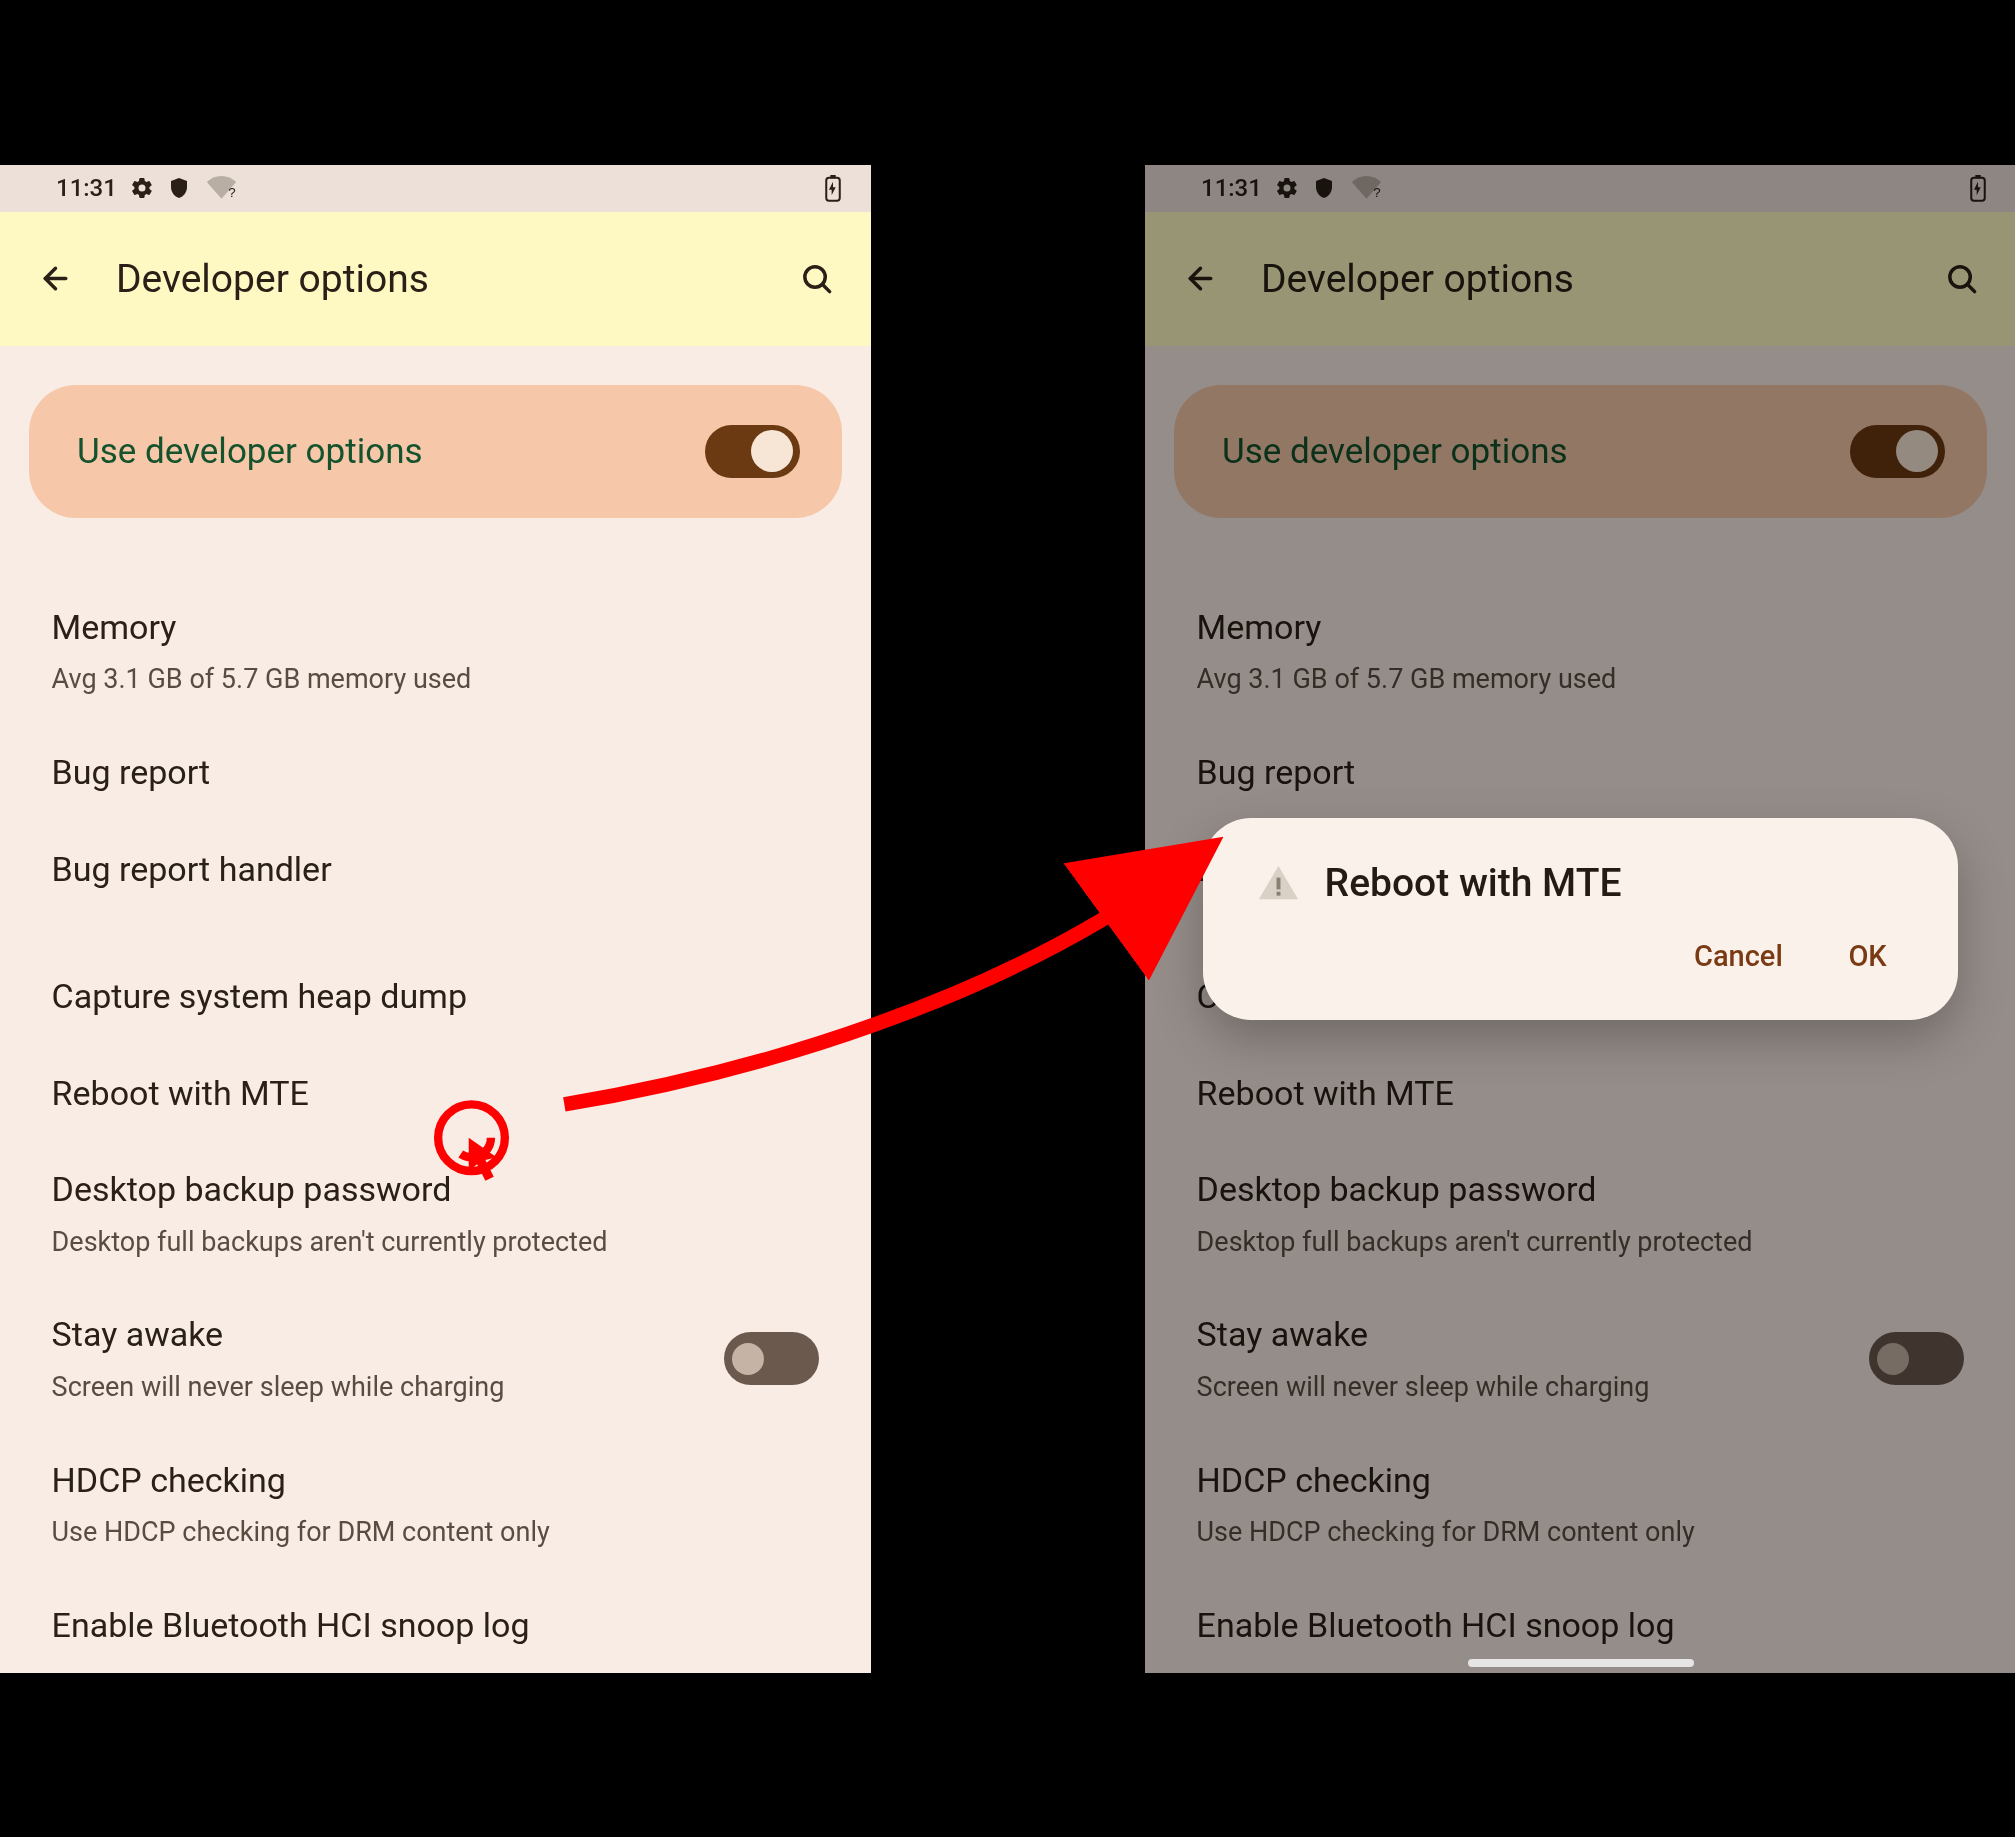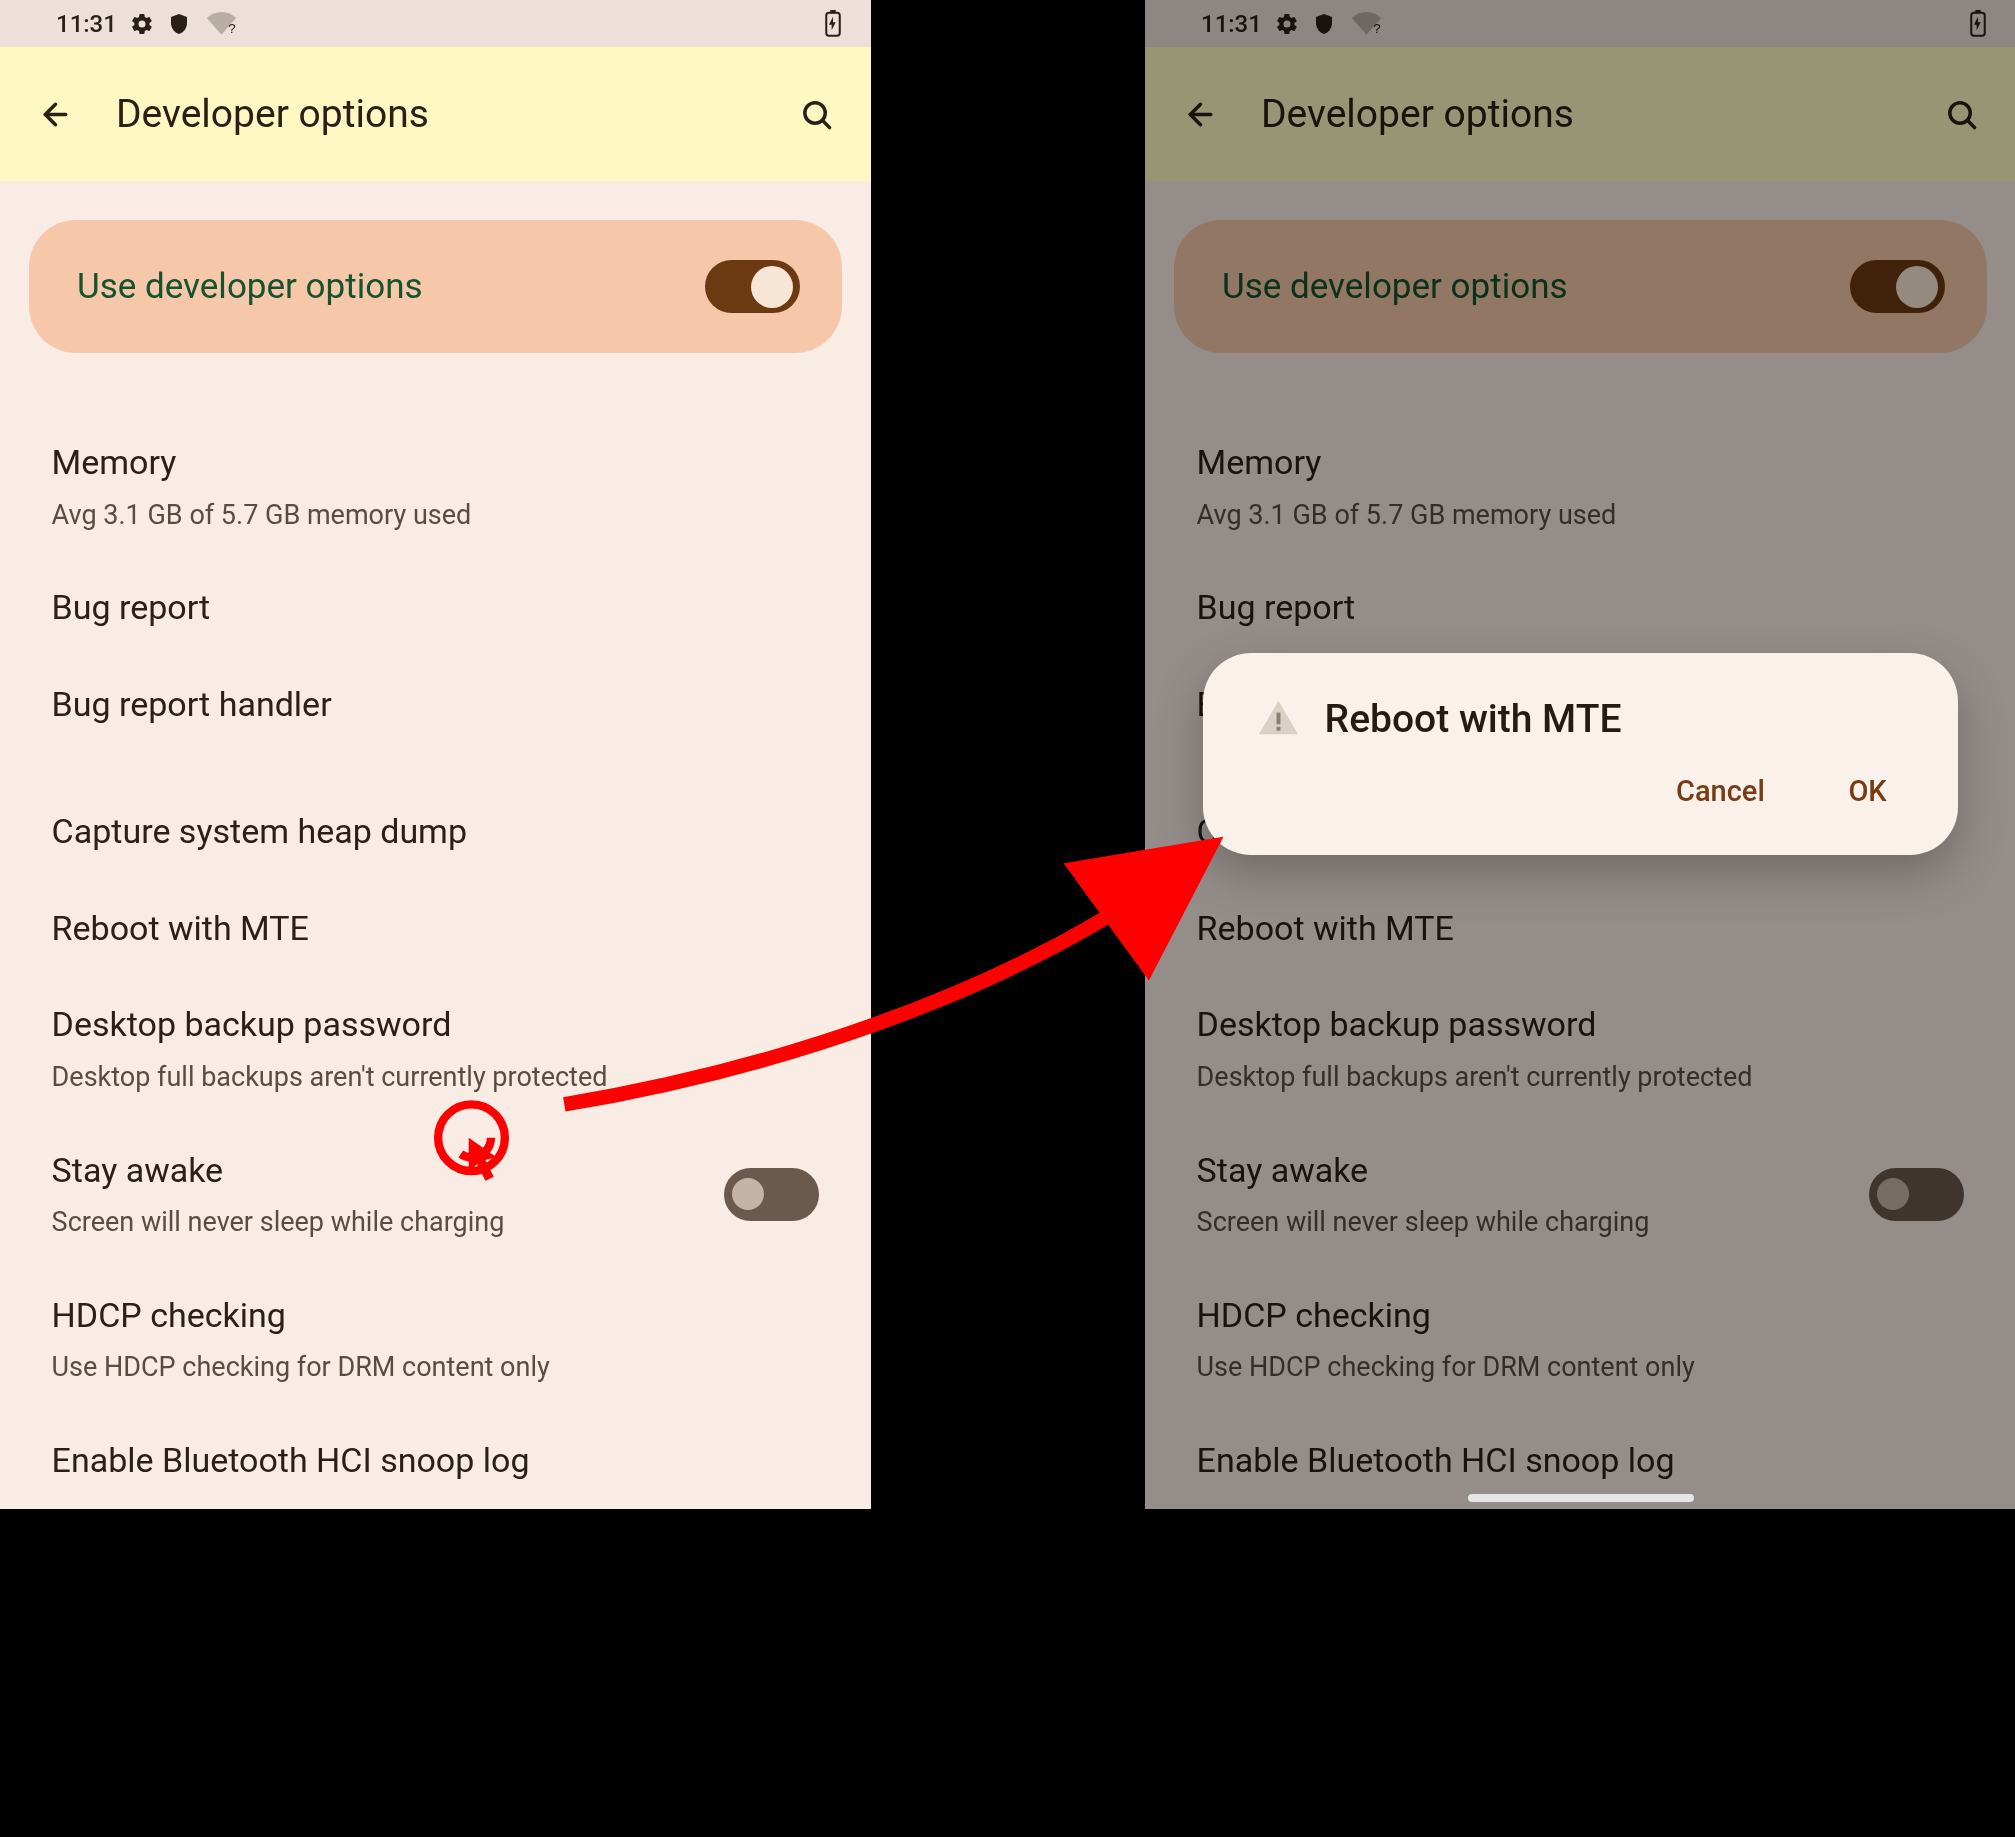--- a/index.html
+++ b/index.html
@@ -12,21 +12,21 @@
     justify-content: center;
   }
   .stage {
     width: 2015px;
     height: 1838px;
     transform-origin: top left;
     background: #000;
     position: relative;
     display: flex;
     flex-direction: row;
-    align-items: flex-start;
+    align-items: center;
   }
   .gap {
     width: 274px;
     flex: 0 0 auto;
     background: #000;
     position: relative;
   }
   .phone {
     width: 871px;
     flex: 0 0 auto;
@@ -163,21 +163,21 @@
   }
   .dialog p {
     font-size: 29px;
     line-height: 1.4;
     color: #3b3026;
     margin-bottom: 32px;
   }
   .dialog .actions {
     display: flex;
     justify-content: flex-end;
-    gap: 45px;
+    gap: 27px;
     font-size: 29px;
     font-weight: 500;
     color: #7a3b14;
   }
   .dialog .actions .btn {
     padding: 13px 19.3px;
     cursor: pointer;
     border-radius: 19.3px;
   }
   

